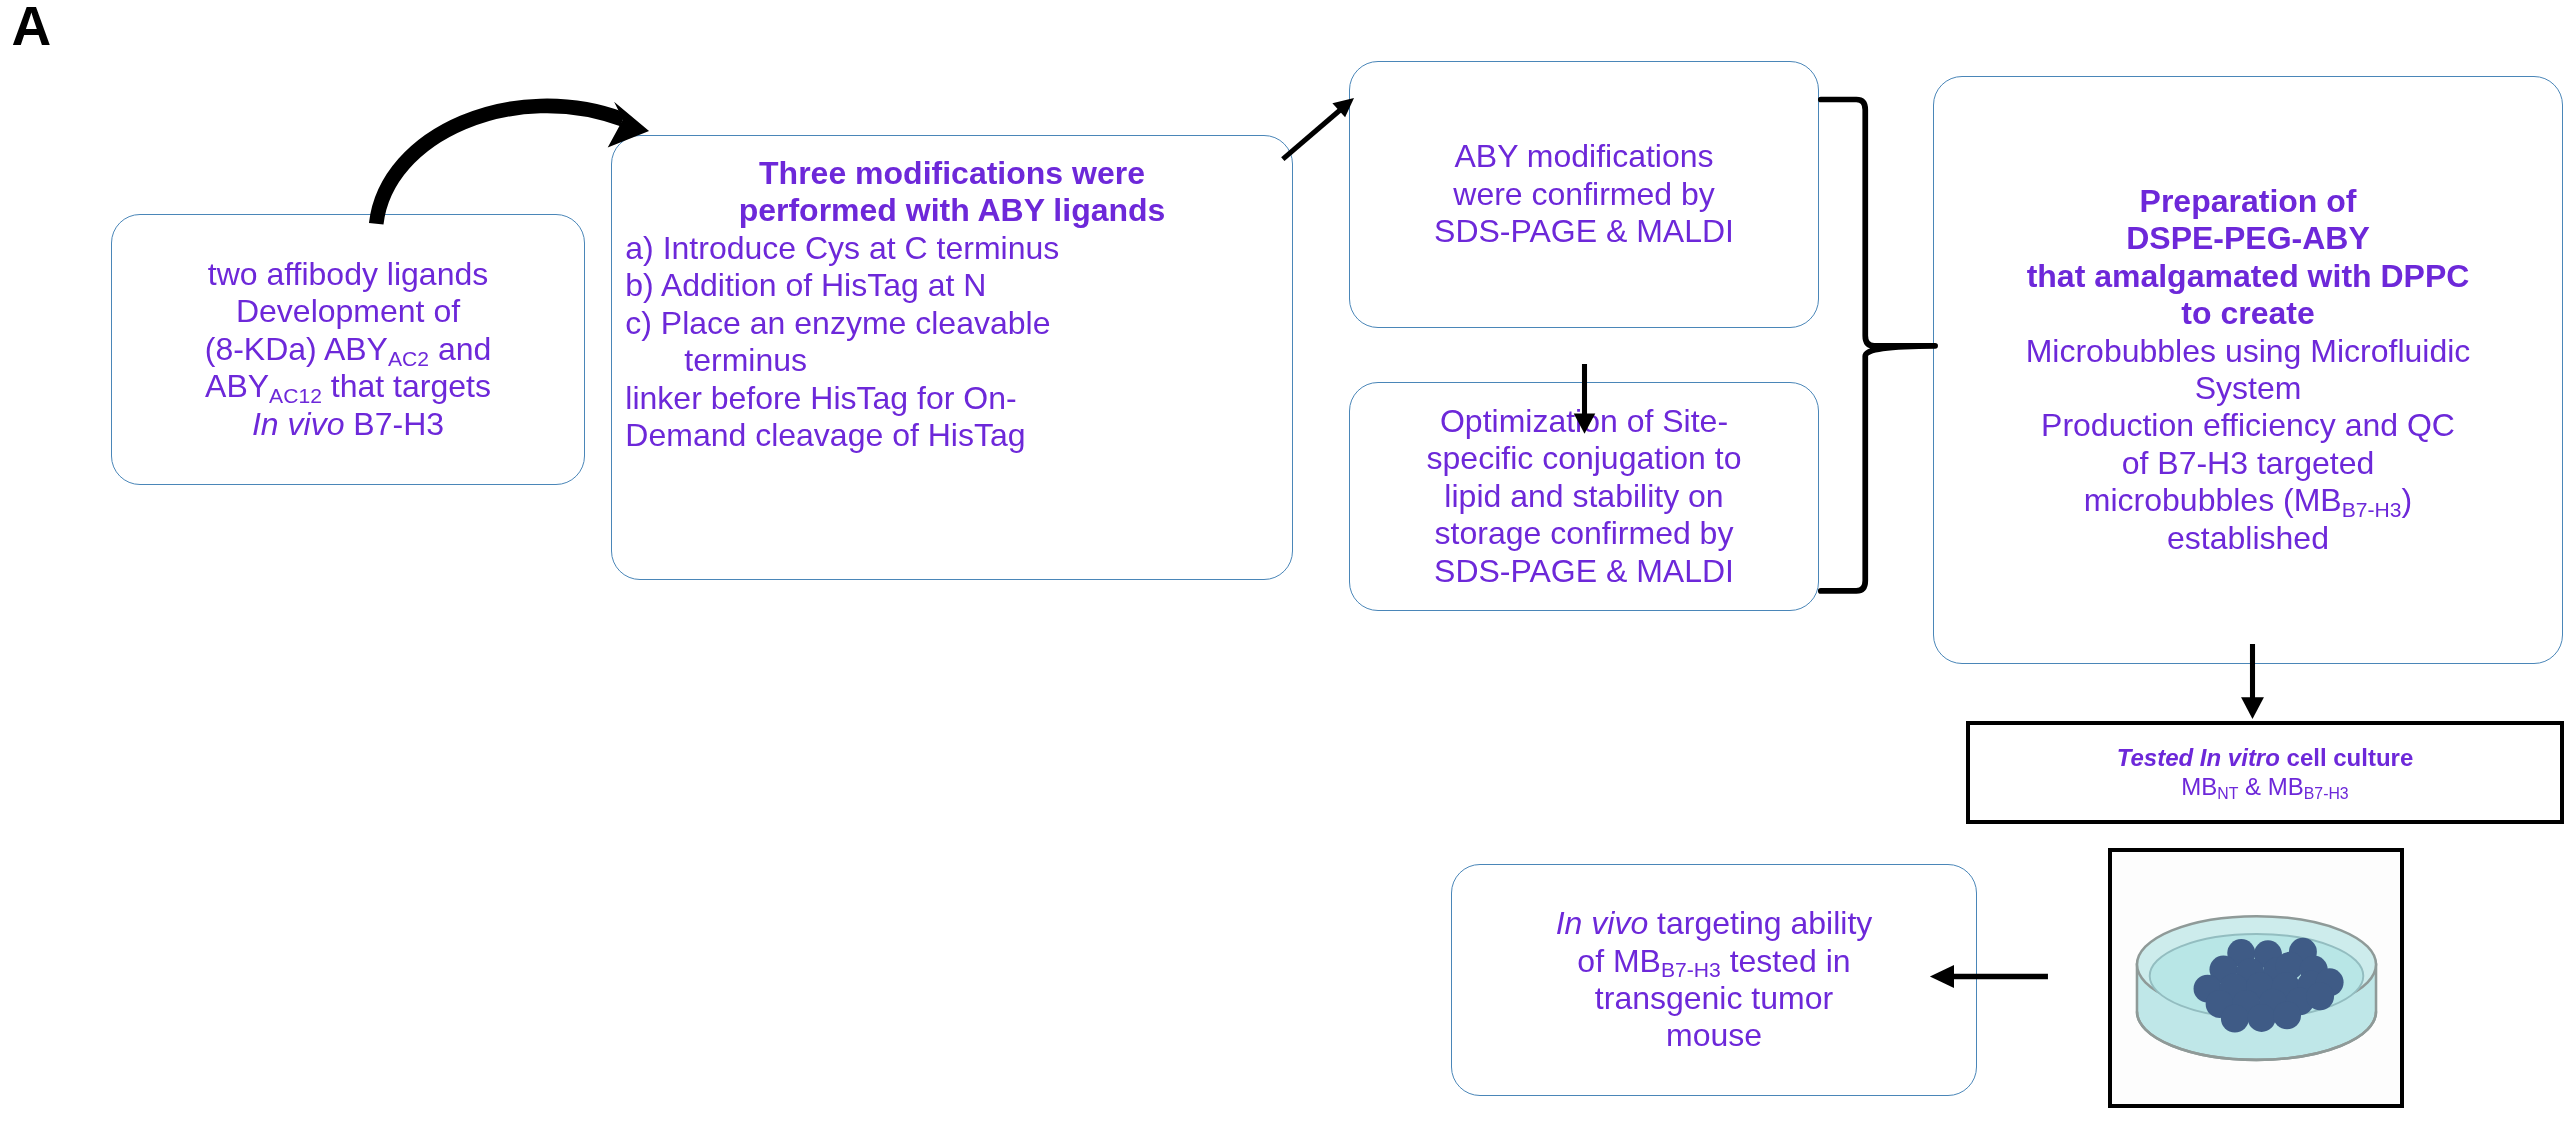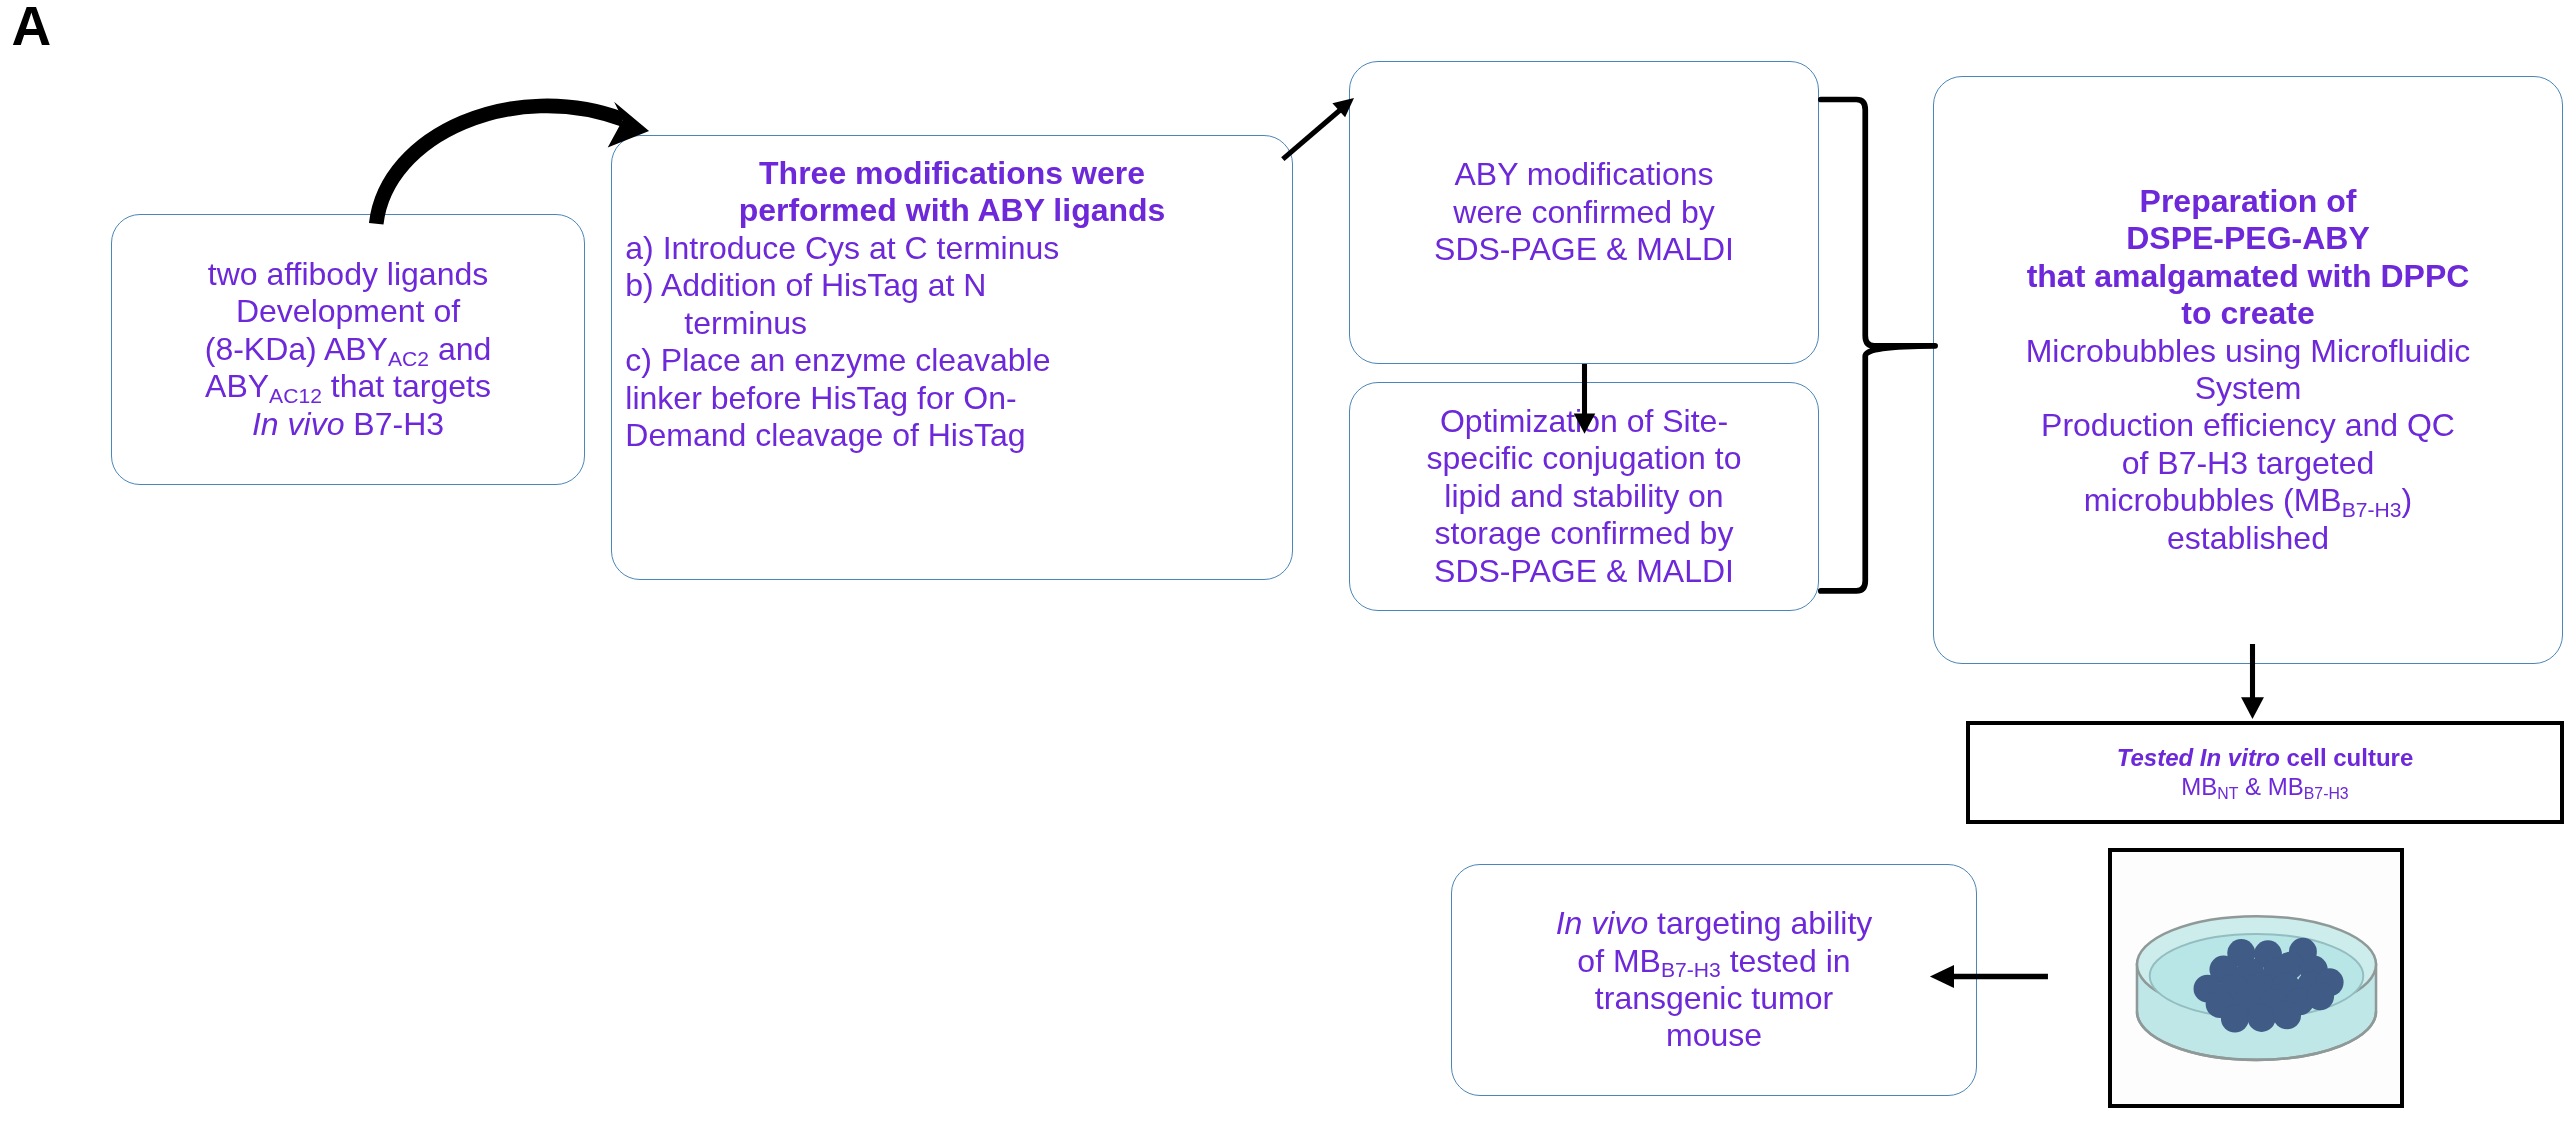--- a/index.html
+++ b/index.html
@@ -76,21 +76,21 @@
   }
   #box-modifications .list {
     text-align: left;
     padding-left: 33px;
     padding-right: 6.4px;
   }
   #box-modifications .hdr { text-align: center; }
   #box-modifications .indent2 { padding-left: 59px; }
 
   #box-confirmed {
-    left: 1349px; top: 61px; width: 470px; height: 303px;
+    left: 1349px; top: 61px; width: 470px; height: 267px;
     font-size: 32px;
   }
   #box-optimization {
     left: 1349px; top: 382px; width: 470px; height: 229px;
     font-size: 32px;
     padding: 0 9px;
   }
   #box-preparation {
     left: 1933px; top: 56px; width: 630px; height: 588px;
     font-size: 32px;
@@ -144,22 +144,22 @@
   </div>
 
   <div class="box box-blue" id="box-modifications">
     <p class="hdr">
       <span class="ln bold">Three modifications were</span>
       <span class="ln bold">performed with ABY ligands</span>
     </p>
     <p class="list">
       <span class="ln">a) Introduce Cys at C terminus</span>
       <span class="ln">b) Addition of HisTag at N</span>
+      <span class="ln">c) Place an enzyme cleavable</span>
       <span class="ln indent2">terminus</span>
-      <span class="ln">c) Place an enzyme cleavable</span>
       <span class="ln">linker before HisTag for On-</span>
       <span class="ln">Demand cleavage of HisTag</span>
     </p>
   </div>
 
   <div class="box box-blue" id="box-confirmed">
     <p>
       <span class="ln">ABY modifications</span>
       <span class="ln">were confirmed by</span>
       <span class="ln">SDS-PAGE &amp; MALDI</span>

